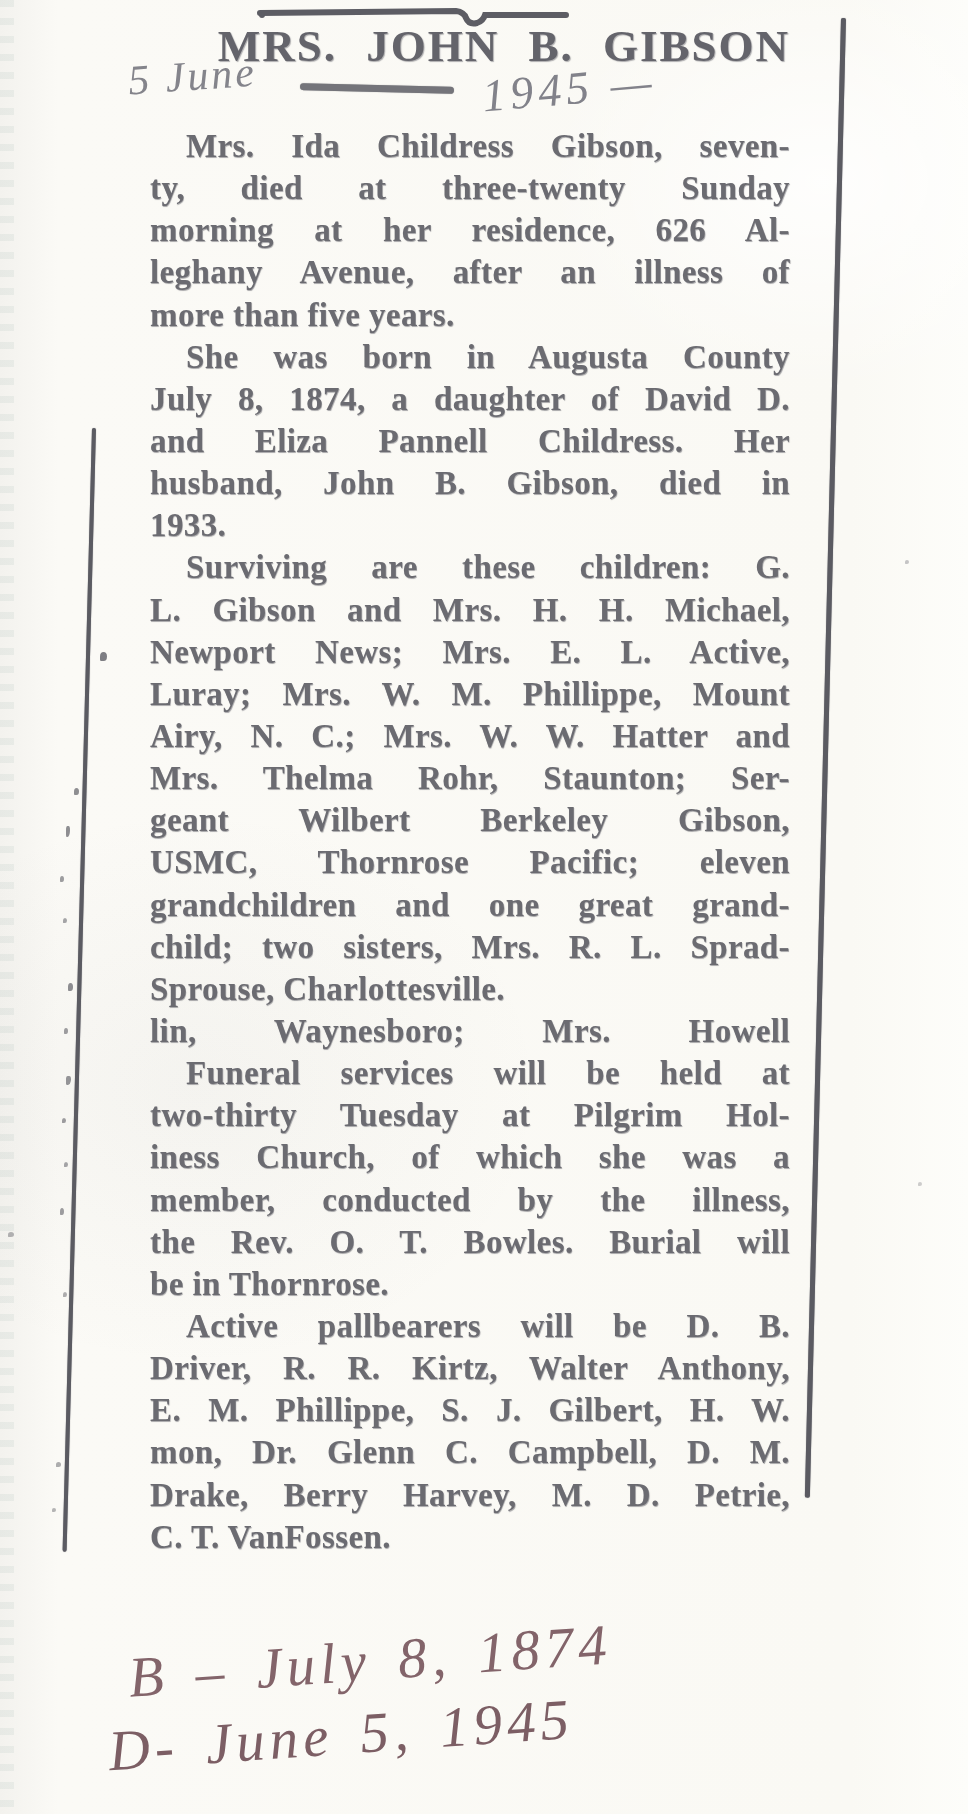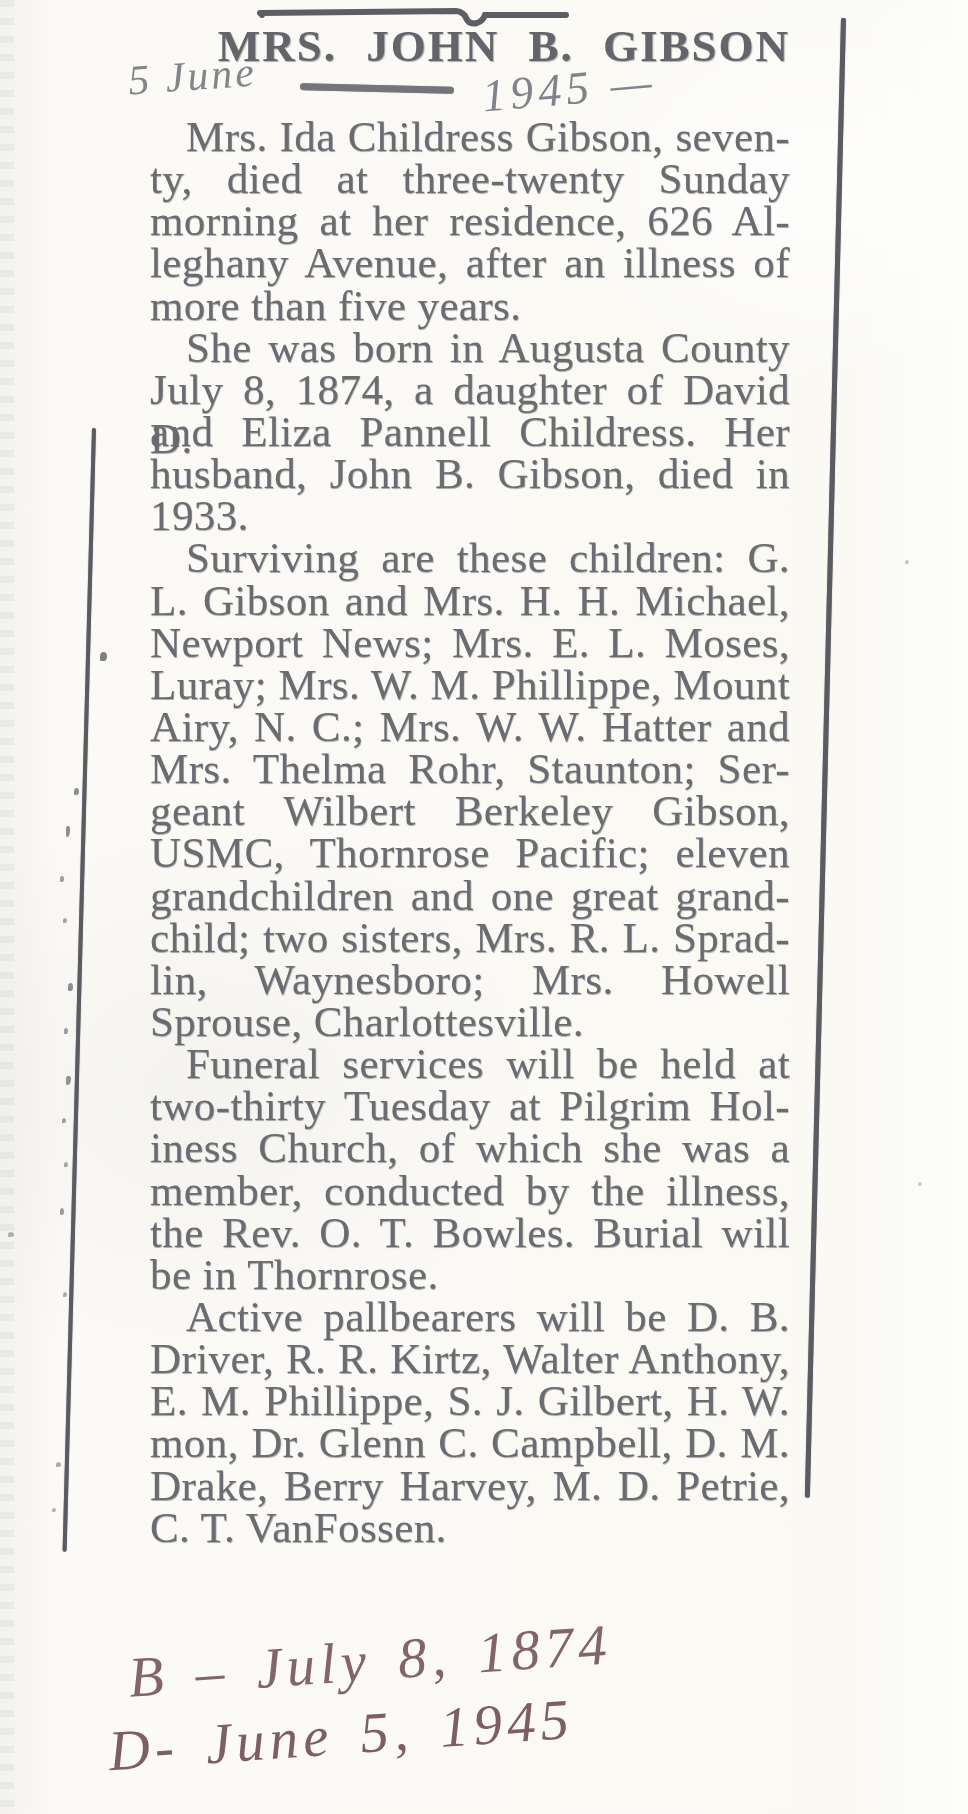--- a/index.html
+++ b/index.html
@@ -63,22 +63,22 @@
     transform:rotate(-4deg);
     letter-spacing:5px; word-spacing:8px;
   }
   .hand-bottom-2 {
     left:108px; top:1702px;
     font-size:57px; color:#7c5e64;
     transform:rotate(-4deg);
     letter-spacing:5px; word-spacing:8px;
   }
   .article-body {
-    position:absolute; left:150px; top:112px; width:640px;
-    font-size:43px; font-weight:normal;
+    position:absolute; left:150px; top:128px; width:640px;
+    font-size:33px; font-weight:bold;
     color:#6b6b71;
     text-shadow:.6px .6px .7px rgba(92,92,100,.5);
     letter-spacing:.4px;
   }
   .article-body .line {
     height:42.15px;
     overflow:visible;
     text-align:justify;
     text-align-last:justify;
     -moz-text-align-last:justify;
@@ -125,30 +125,30 @@
       <div class="line">morning at her residence, 626 Al-</div>
       <div class="line">leghany Avenue, after an illness of</div>
       <div class="line last">more than five years.</div>
       <div class="line first">She was born in Augusta County</div>
       <div class="line">July 8, 1874, a daughter of David D.</div>
       <div class="line">and Eliza Pannell Childress. Her</div>
       <div class="line">husband, John B. Gibson, died in</div>
       <div class="line last">1933.</div>
       <div class="line first">Surviving are these children: G.</div>
       <div class="line">L. Gibson and Mrs. H. H. Michael,</div>
-      <div class="line">Newport News; Mrs. E. L. Moses,</div>
+      <div class="line">Newport News; Mrs. E. L. Active,</div>
       <div class="line">Luray; Mrs. W. M. Phillippe, Mount</div>
       <div class="line">Airy, N. C.; Mrs. W. W. Hatter and</div>
       <div class="line">Mrs. Thelma Rohr, Staunton; Ser-</div>
       <div class="line">geant Wilbert Berkeley Gibson,</div>
       <div class="line">USMC, Thornrose Pacific; eleven</div>
       <div class="line">grandchildren and one great grand-</div>
       <div class="line">child; two sisters, Mrs. R. L. Sprad-</div>
+      <div class="line last">Sprouse, Charlottesville.</div>
       <div class="line">lin, Waynesboro; Mrs. Howell</div>
-      <div class="line last">Sprouse, Charlottesville.</div>
       <div class="line first">Funeral services will be held at</div>
       <div class="line">two-thirty Tuesday at Pilgrim Hol-</div>
       <div class="line">iness Church, of which she was a</div>
       <div class="line">member, conducted by the illness,</div>
       <div class="line">the Rev. O. T. Bowles. Burial will</div>
       <div class="line last">be in Thornrose.</div>
       <div class="line first">Active pallbearers will be D. B.</div>
       <div class="line">Driver, R. R. Kirtz, Walter Anthony,</div>
       <div class="line">E. M. Phillippe, S. J. Gilbert, H. W.</div>
       <div class="line">mon, Dr. Glenn C. Campbell, D. M.</div>

